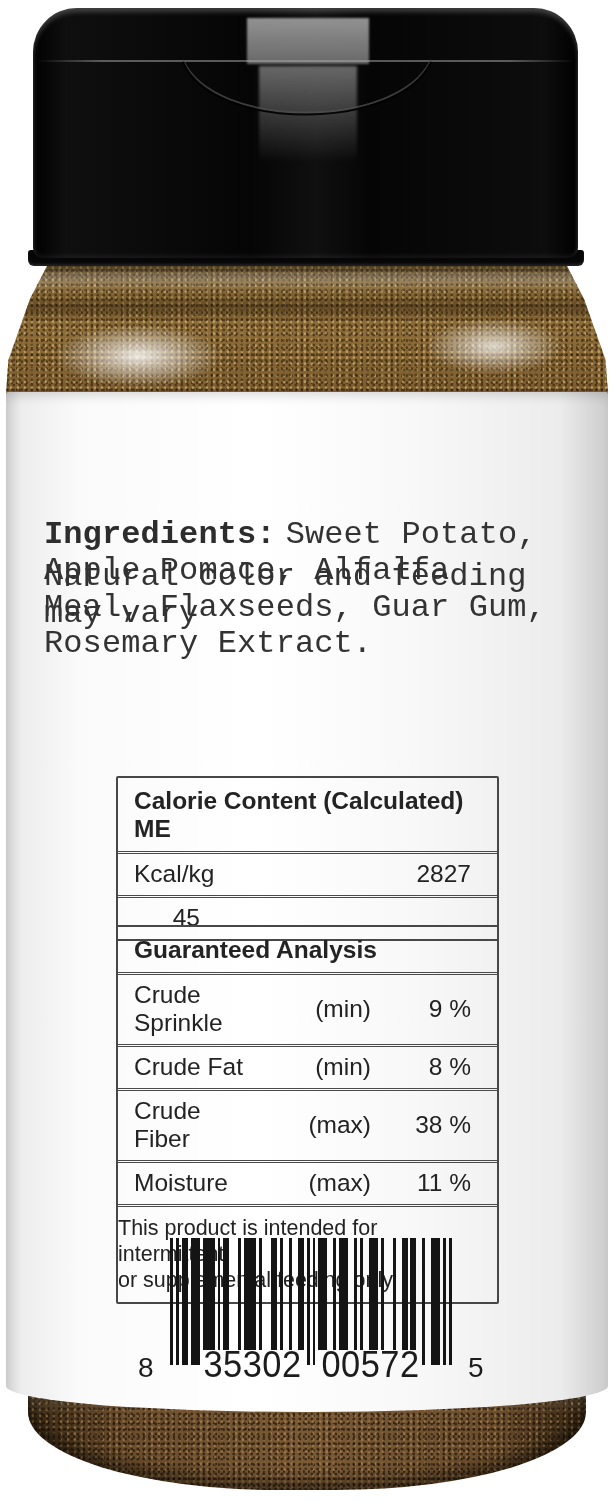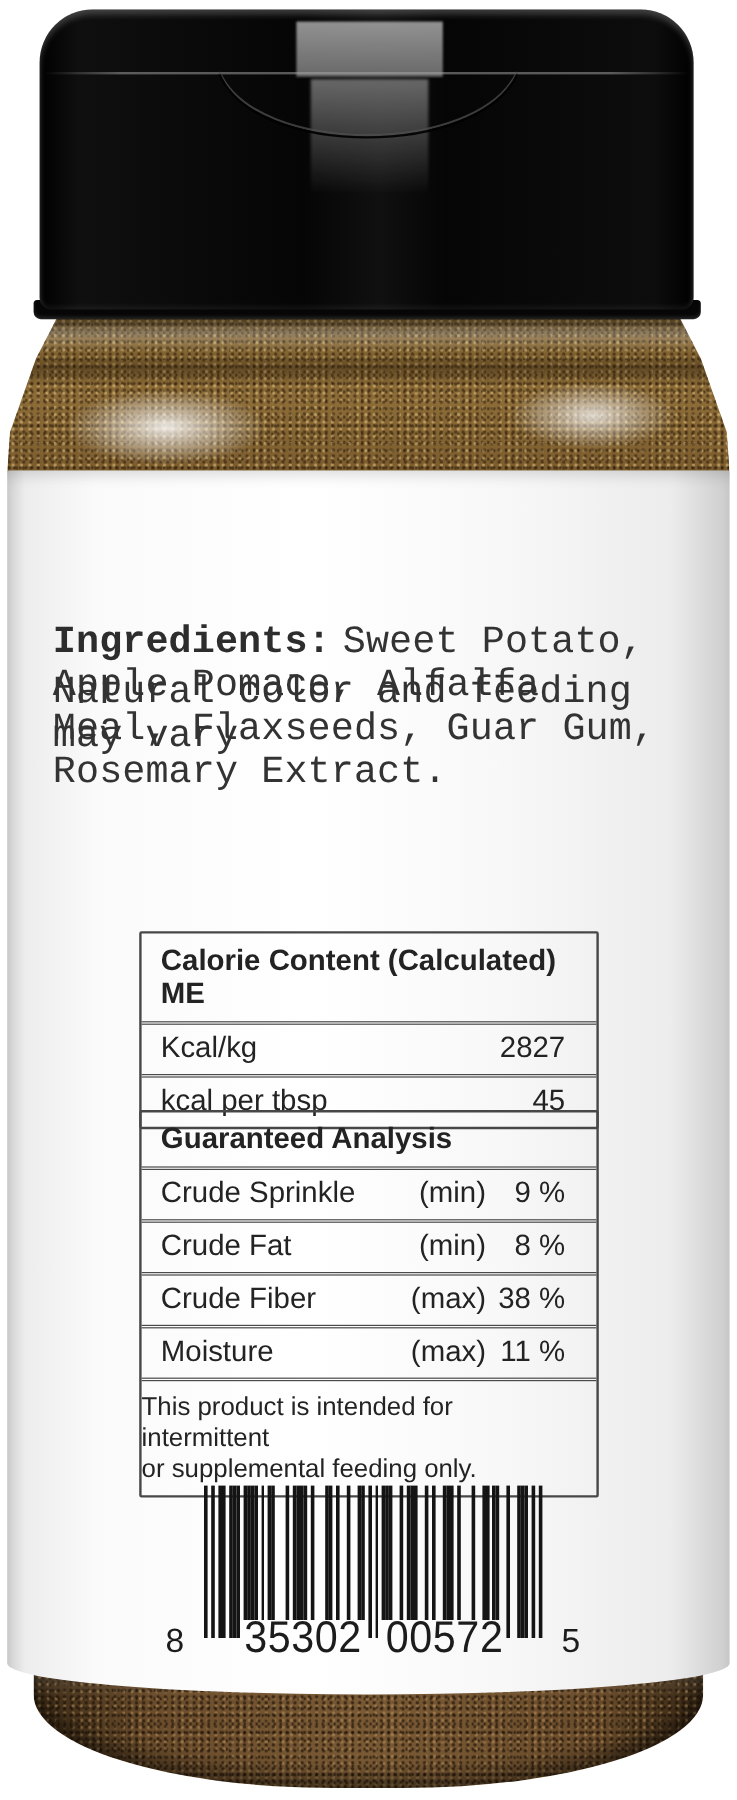--- a/index.html
+++ b/index.html
@@ -49,21 +49,21 @@
   .p-feed{top:215px;}
   .hd-gap{margin-right:10px;}
 
   
   .box{position:absolute;left:110px;width:383px;border:2px solid #474747;border-radius:2px;
        box-sizing:border-box;color:#232323;}
   .box-cal{top:384px;}
   .box-ga{top:533px;}
   .box-header{font-weight:bold;font-size:24.5px;padding:9px 18px 8px 16px;}
   .box-row{display:flex;align-items:center;border-top:3px double #4a4a4a;
-       font-size:24.5px;padding:6px 26px 7px 16px;}
+       font-size:24.5px;padding:6px 26px 7px 16px;gap:34px;}
   .box-row .lbl{flex:1;text-align:left;}
   .box-row .qual{width:92px;text-align:right;}
   .box-row .val{width:66px;text-align:right;}
   .box-note{border-top:3px double #4a4a4a;font-size:21.5px;line-height:26px;
        padding:8px 14px 9px 0;white-space:pre-line;}
 
   
   .barcode{position:absolute;left:130px;top:846px;width:360px;height:146px;}
   .bars{position:absolute;left:34px;top:0;display:flex;align-items:flex-start;}
   .bars span{display:block;width:2.97px;height:112px;}
@@ -120,21 +120,20 @@
     <div class="para p-note">Natural color and feeding may vary</div>
 
 
     <div class="box box-cal">
       <div class="box-header">Calorie Content (Calculated) ME</div>
       <div class="box-row">
         <span class="lbl">Kcal/kg</span>
         <span class="val">2827</span>
       </div>
       <div class="box-row">
-        <span class="lbl">kcal per tbsp</span>
         <span class="val">45</span>
       </div>
     </div>
 
     <div class="box box-ga">
       <div class="box-header">Guaranteed Analysis</div>
       <div class="box-row">
         <span class="lbl">Crude Sprinkle</span>
         <span class="qual">(min)</span>
         <span class="val">9 %</span>

